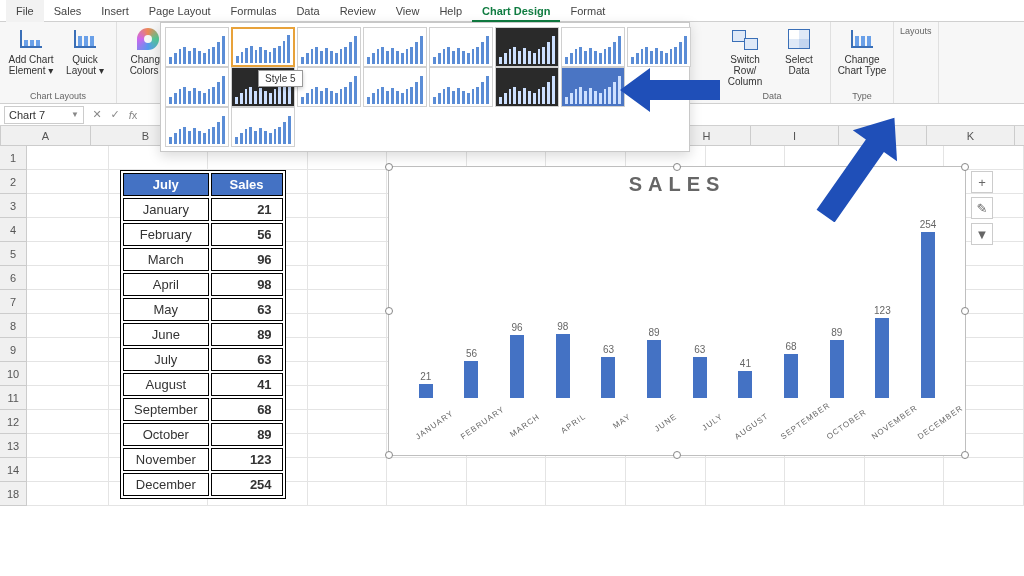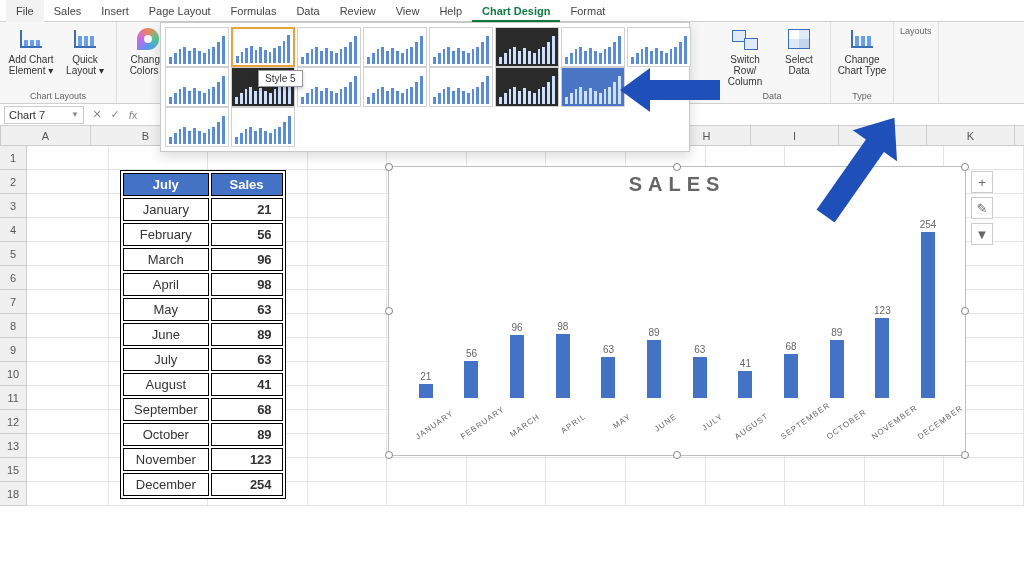--- a/index.html
+++ b/index.html
@@ -678,21 +678,21 @@
         <div class="g-cell" style="width: 88px;"></div>
         <div class="g-cell" style="width: 88px;"></div>
         <div class="g-cell" style="width: 88px;"></div>
         <div class="g-cell" style="width: 88px;"></div>
         <div class="g-cell" style="width: 88px;"></div>
         <div class="g-cell" style="width: 88px;"></div>
         <div class="g-cell" style="width: 88px;"></div>
         <div class="g-cell" style="width: 88px;"></div>
       </div>
       <div class="g-row">
-        <div class="row-h">15</div>
+        <div class="row-h">14</div>
         <div class="g-cell" style="width: 90px;"></div>
         <div class="g-cell" style="width: 110px;"></div>
         <div class="g-cell" style="width: 110px;"></div>
         <div class="g-cell" style="width: 88px;"></div>
         <div class="g-cell" style="width: 88px;"></div>
         <div class="g-cell" style="width: 88px;"></div>
         <div class="g-cell" style="width: 88px;"></div>
         <div class="g-cell" style="width: 88px;"></div>
         <div class="g-cell" style="width: 88px;"></div>
         <div class="g-cell" style="width: 88px;"></div>

